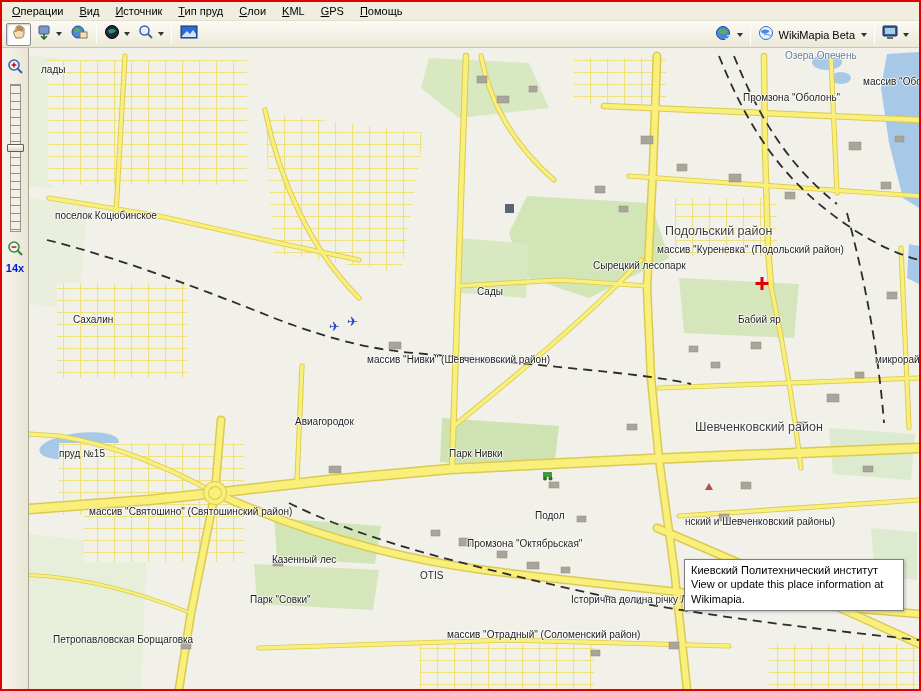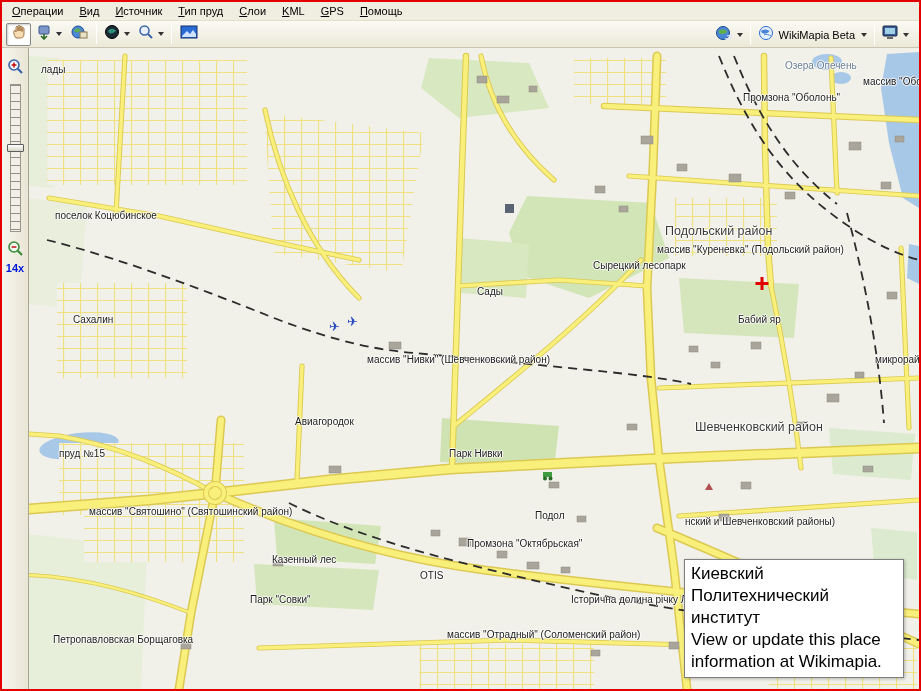--- a/index.html
+++ b/index.html
@@ -70,21 +70,21 @@
   .map-label {
     position: absolute; font-size: 10px; color: #1a1a1a; white-space: nowrap;
     text-shadow: 1px 0 1px #fff, -1px 0 1px #fff, 0 1px 1px #fff, 0 -1px 1px #fff;
     pointer-events: none;
   }
   .map-label.district { font-size: 12.5px; color: #3a3a3a; }
   .map-label.water { color: #687c92; }
   .map-tooltip {
     position: absolute; left: 655px; top: 511px; width: 220px;
     background: #ffffff; border: 1px solid #7f7f7f;
-    padding: 3px 6px 4px 6px; font-size: 17px; line-height: 1.3; color: #000;
+    padding: 3px 6px 4px 6px; font-size: 11px; line-height: 1.3; color: #000;
     box-shadow: 1px 1px 3px rgba(0,0,0,.25);
   }
   
   .casing use { stroke: #dcc951; fill: none; stroke-linecap: round; stroke-linejoin: round; }
   .roads  use { stroke: #f9f07c; fill: none; stroke-linecap: round; stroke-linejoin: round; }
   .casing .w9 { stroke-width: 11; } .roads .w9 { stroke-width: 8; }
   .casing .w7 { stroke-width: 9; }  .roads .w7 { stroke-width: 6; }
   .casing .w5 { stroke-width: 6.5;} .roads .w5 { stroke-width: 4.5; }
   .casing .w4 { stroke-width: 5.2;} .roads .w4 { stroke-width: 3.4; }
   .casing .w3 { stroke-width: 4; }  .roads .w3 { stroke-width: 2.4; }
@@ -414,21 +414,21 @@
         <path d="M676,442 l4,-7 4,7 z" fill="#b05050"></path>
       </svg>
 
       <div>
           <div class="map-label" style="left: 12px; top: 16px;">лады</div>
           <div class="map-label" style="left: 26px; top: 162px;">поселок Коцюбинское</div>
           <div class="map-label district" style="left: 636px; top: 176px;">Подольский район</div>
           <div class="map-label" style="left: 628px; top: 196px;">массив "Куреневка" (Подольский район)</div>
           <div class="map-label" style="left: 714px; top: 44px;">Промзона "Оболонь"</div>
           <div class="map-label" style="left: 834px; top: 28px;">массив "Обол</div>
-          <div class="map-label water" style="left: 756px; top: 12px;">Озера Опечень</div>
+          <div class="map-label water" style="left: 756px; top: 2px;">Озера Опечень</div>
           <div class="map-label" style="left: 532px; top: 212px; padding-left: 32px;">Сырецкий лесопарк</div>
           <div class="map-label" style="left: 448px; top: 238px;">Сады</div>
           <div class="map-label" style="left: 44px; top: 266px;">Сахалин</div>
           <div class="map-label" style="left: 672px; top: 266px; padding-left: 37px;">Бабий яр</div>
           <div class="map-label" style="left: 338px; top: 306px;">массив "Нивки" (Шевченковский район)</div>
           <div class="map-label" style="left: 846px; top: 306px;">микрорайон "Подол</div>
           <div class="map-label" style="left: 266px; top: 368px;">Авиагородок</div>
           <div class="map-label" style="left: 30px; top: 400px;">пруд №15</div>
           <div class="map-label" style="left: 420px; top: 400px;">Парк Нивки</div>
           <div class="map-label district" style="left: 666px; top: 372px;">Шевченковский район</div>

